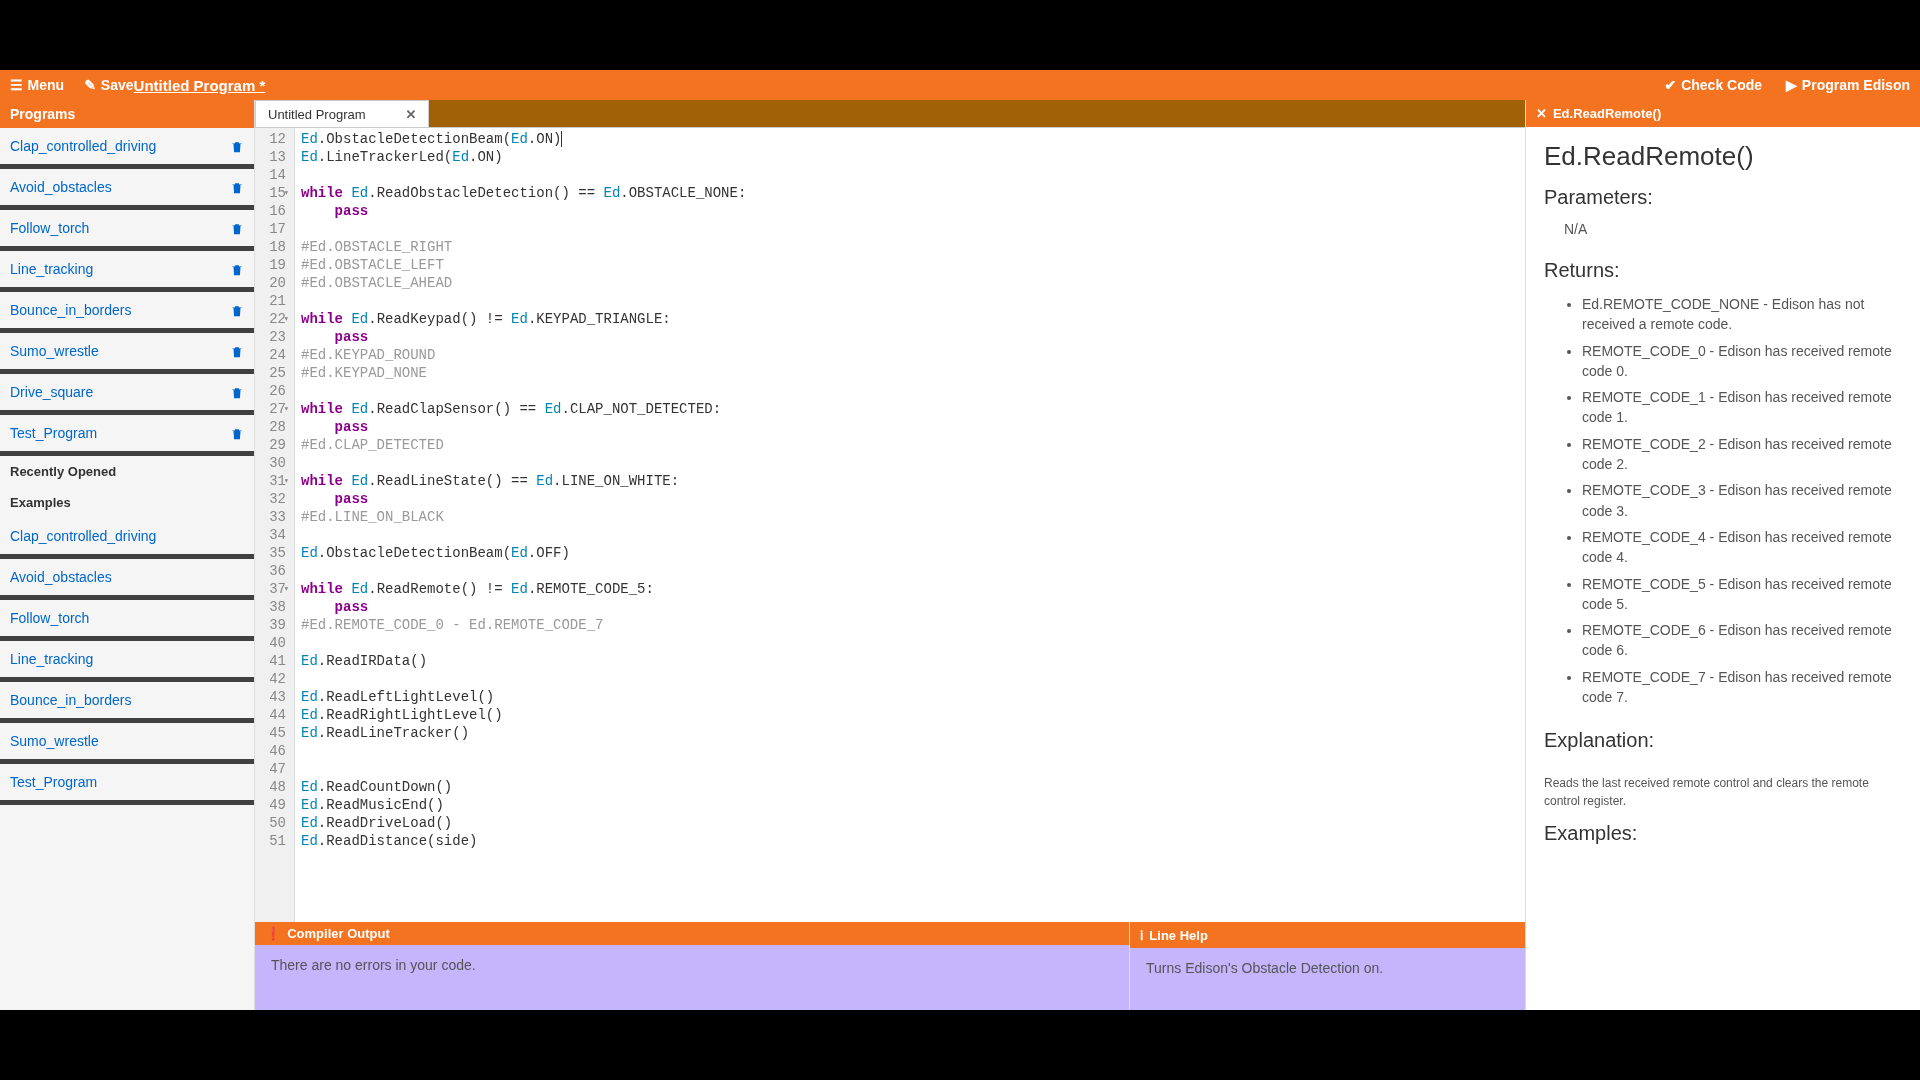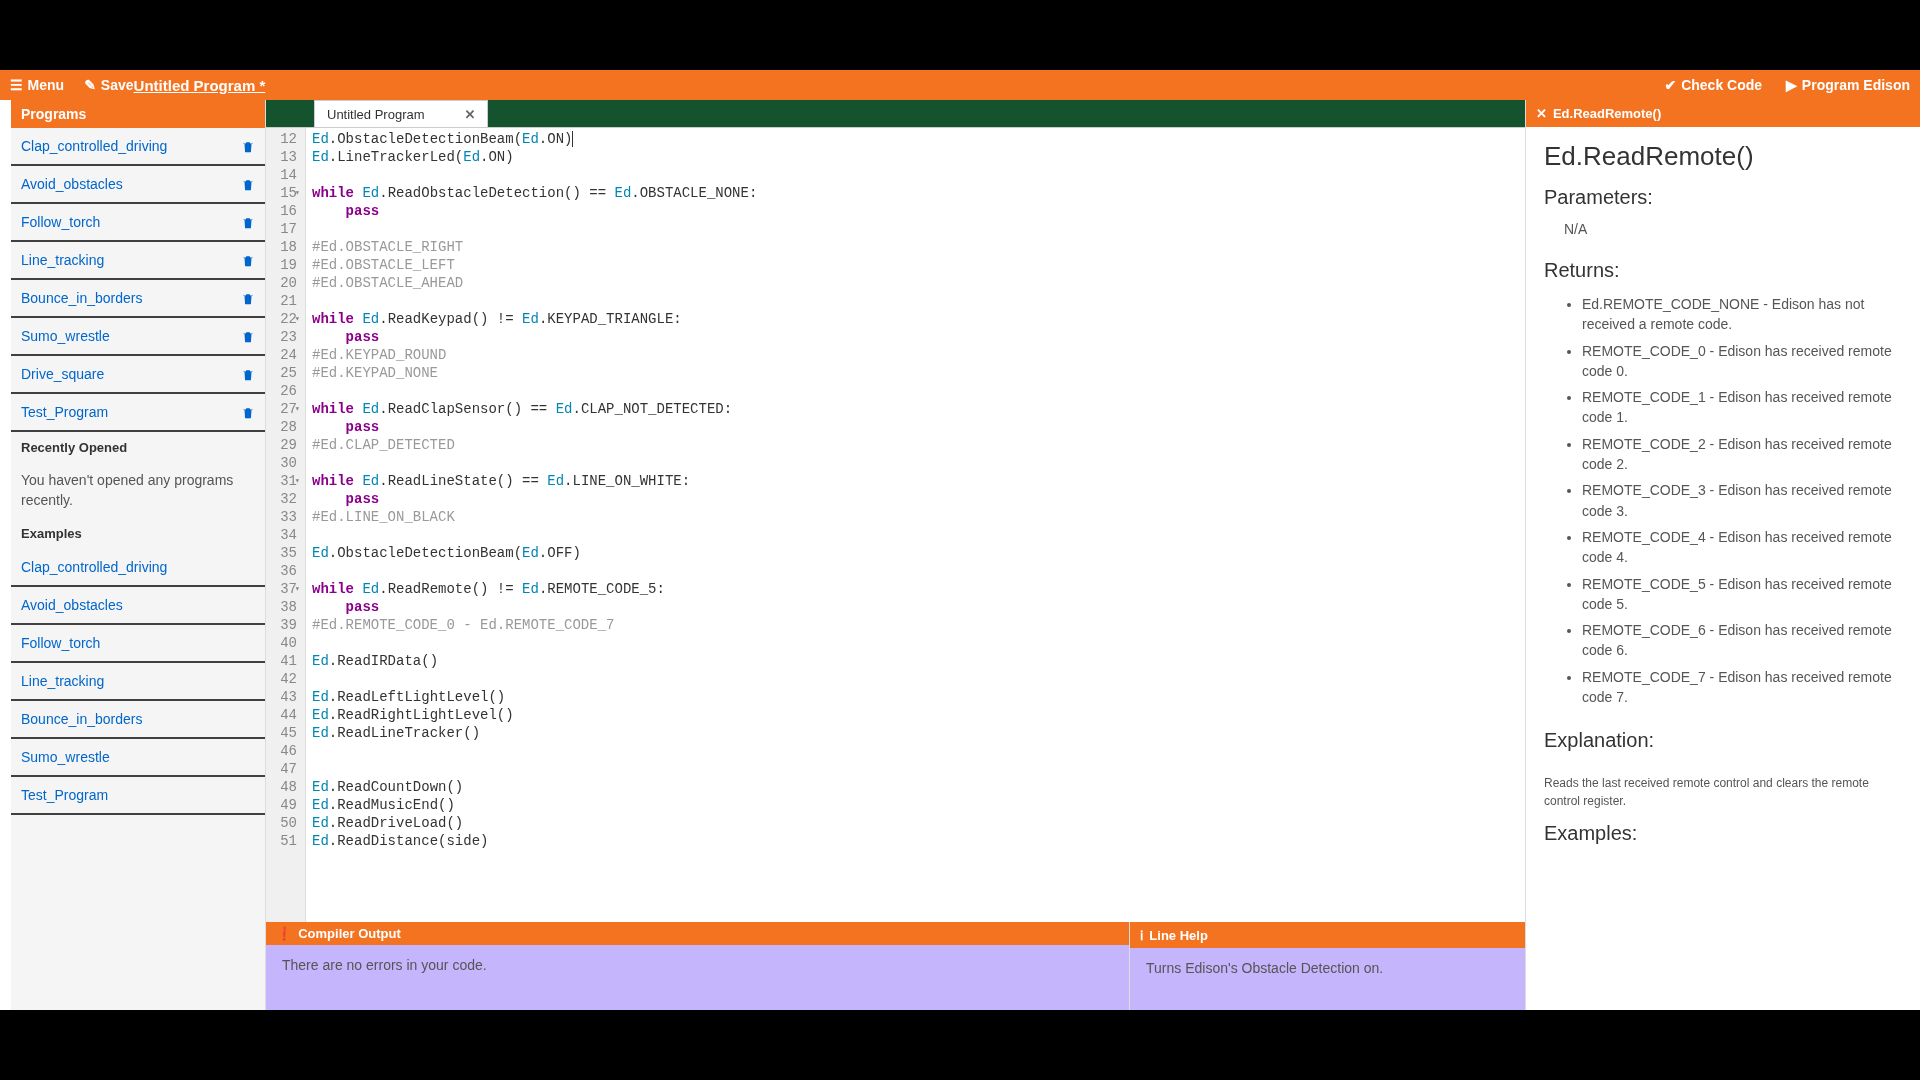--- a/index.html
+++ b/index.html
@@ -4,29 +4,29 @@
 <style>
 * { margin: 0; padding: 0; box-sizing: border-box; }
 body { font-family: Arial, sans-serif; font-size: 13px; background: #000; width: 1920px; height: 1080px; overflow: hidden; position: relative; }
 .app-wrapper { position: absolute; top: 70px; left: 0; right: 0; bottom: 70px; background: #fff; display: flex; flex-direction: column; }
 .topbar { background: #f37321; color: #fff; height: 30px; display: flex; align-items: center; padding: 0 10px; font-weight: bold; }
 .tb-left { display: flex; gap: 20px; }
 .tb-item { display: flex; align-items: center; gap: 5px; cursor: pointer; font-size: 14px; }
 .tb-center { flex: 1; text-align: left; font-size: 15px; text-decoration: underline; }
 .tb-right { display: flex; gap: 24px; }
 .content { flex: 1; display: flex; min-height: 0; }
-.sidebar-left { width: 255px; background: #f5f5f5; border-right: 1px solid #ddd; overflow-y: auto; margin-left: 11px; }
+.sidebar-left { width: 255px; background: #f5f5f5; border-right: 1px solid #ddd; overflow-y: auto; }
 .sl-header { background: #f37321; color: #fff; padding: 6px 10px; font-weight: bold; font-size: 14px; }
 .sl-section-title { padding: 8px 10px; font-weight: bold; color: #333; font-size: 13px; }
-.sl-item { display: flex; justify-content: space-between; align-items: center; padding: 10px 10px; border-bottom: 2px solid #404040; }
+.sl-item { display: flex; justify-content: space-between; align-items: center; padding: 10px 10px; border-bottom: 5px solid #404040; }
 .sl-item-link { color: #0066cc; cursor: pointer; font-size: 14px; }
 .sl-trash { color: #0066cc; cursor: pointer; font-size: 13px; }
 .sl-text { padding: 8px 10px; color: #555; font-size: 14px; line-height: 1.4; }
 .center-col { flex: 1; display: flex; flex-direction: column; min-width: 0; }
-.tabbar { background: #14532d; border-bottom: 1px solid #ccc; display: flex; height: 28px; padding-left: 48px; }
+.tabbar { background: #a16207; border-bottom: 1px solid #ccc; display: flex; height: 28px; }
 .tab { background: #fff; border: 1px solid #ccc; border-bottom: none; padding: 5px 12px; display: flex; align-items: center; gap: 40px; font-size: 13px; color: #333; }
 .tab-close { cursor: pointer; color: #666; font-weight: bold; }
 .editor { flex: 1; display: flex; font-family: 'Courier New', monospace; font-size: 14px; overflow: hidden; position: relative; justify-content: flex-end; }
 .gutter { background: #f0f0f0; border-right: 1px solid #ddd; text-align: right; padding: 2px 8px 2px 4px; color: #888; line-height: 18px; user-select: none; min-width: 40px; }
 .gutter-line { height: 18px; position: relative; }
 .fold-marker::after { content: '▸'; position: absolute; right: -2px; font-size: 9px; color: #888; transform: rotate(90deg); }
 .code-area { flex: 1; padding: 2px 6px; line-height: 18px; white-space: pre; color: #333; position: relative; }
 .code-line { height: 18px; }
 .tok-ed { color: #0086b3; }
 .tok-kw { color: #8b008b; font-weight: bold; }
@@ -126,21 +126,20 @@
               </svg></span>
           </div>
           <div class="sl-item">
             <span class="sl-item-link">Test_Program</span>
             <span class="sl-trash"><svg class="icon-svg" viewBox="0 0 24 24">
                 <path d="M6 7h12l-1 14H7L6 7zm3-3h6l1 2H8l1-2zM4 6h16v1H4z"></path>
               </svg></span>
           </div>
         </div>
       <div class="sl-section-title">Recently Opened</div>
-      <div class="sl-text">You haven't opened any programs recently.</div>
       <div class="sl-section-title">Examples</div>
       <div id="examples-list">
           <div class="sl-item">
             <span class="sl-item-link">Clap_controlled_driving</span>
           </div>
           <div class="sl-item">
             <span class="sl-item-link">Avoid_obstacles</span>
           </div>
           <div class="sl-item">
             <span class="sl-item-link">Follow_torch</span>

